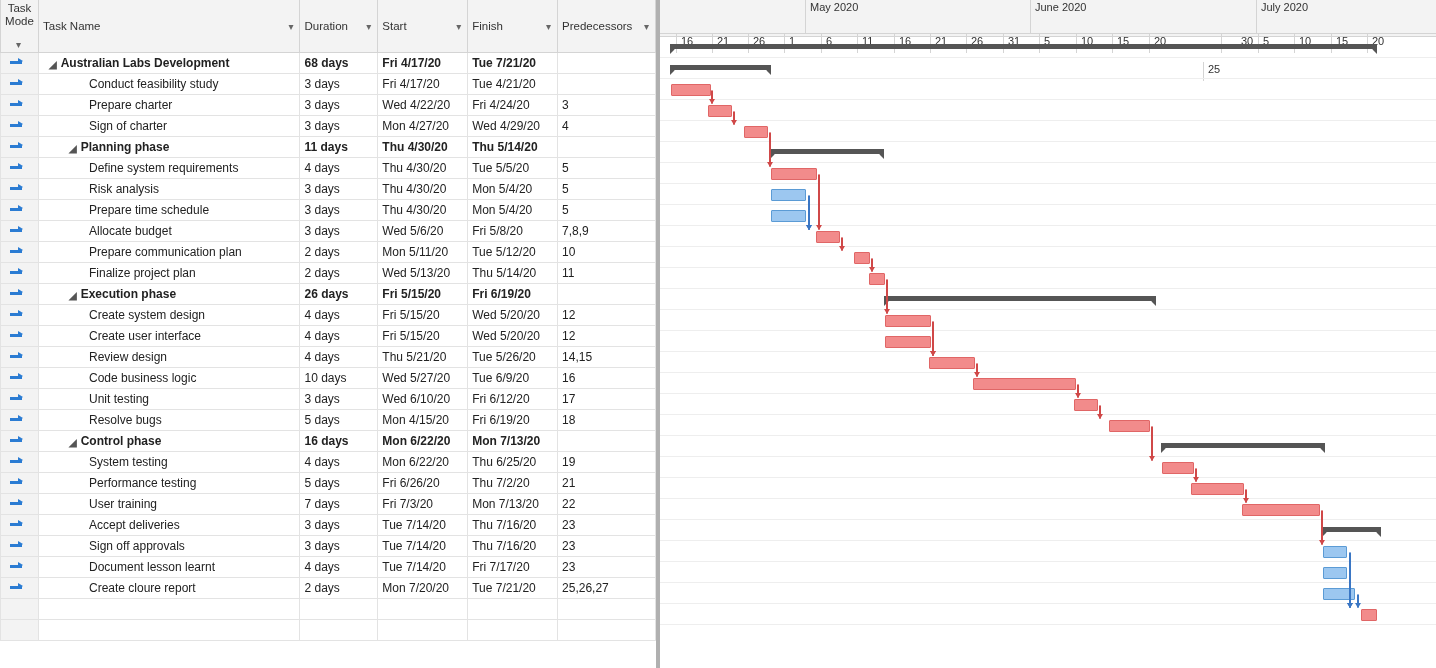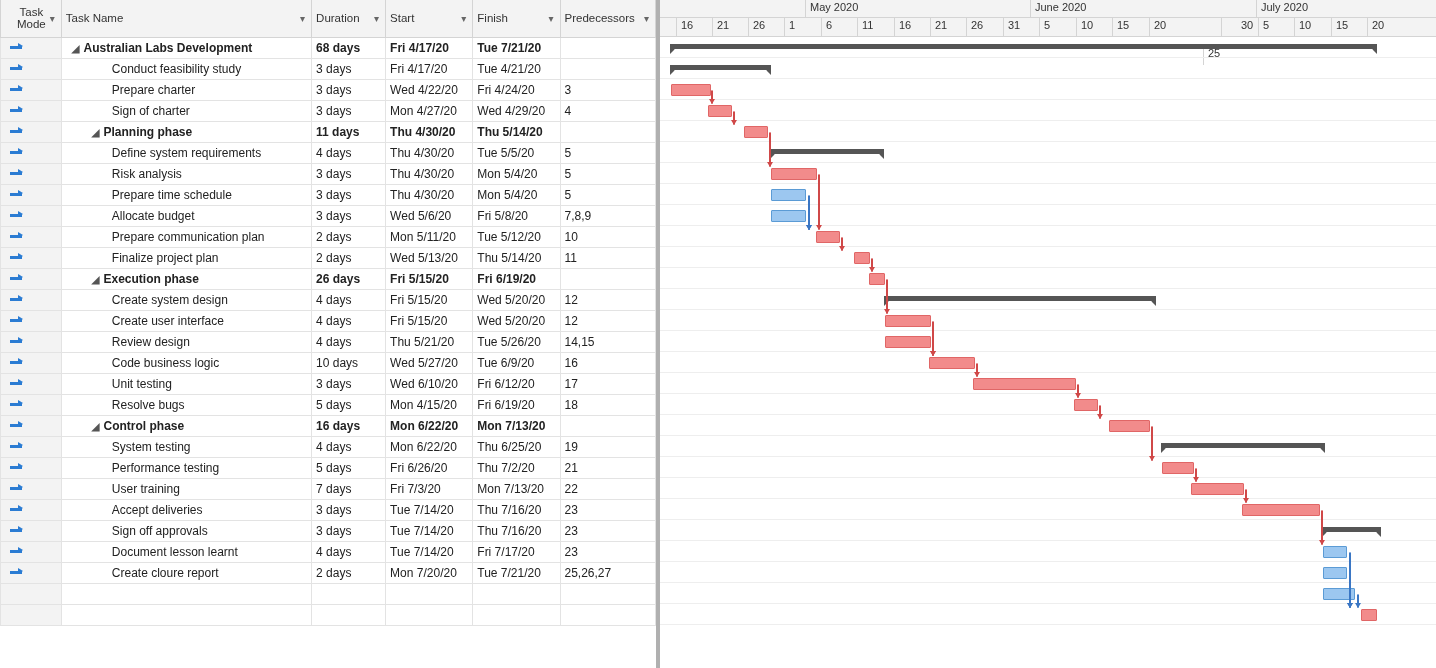--- a/index.html
+++ b/index.html
@@ -58,21 +58,21 @@
   thead th .arrow {
     color: #666;
     font-size: 10px;
     padding-right: 2px;
   }
   thead th.mode {
     width: 38px;
     text-align: center;
     line-height: 1.1;
   }
-  thead th.mode .th-inner { flex-direction: row; justify-content: center; gap:4px;margin-left:12px; }
+  thead th.mode .th-inner { flex-direction: column; justify-content: center; gap:12px; }
 
   tbody td {
     border: 1px solid #e3e3e3;
     height: 21px;
     padding: 0 4px;
     white-space: nowrap;
     overflow: hidden;
     text-overflow: ellipsis;
     font-size: 12px;
   }
@@ -128,21 +128,21 @@
 
   
   .timeline-header {
     height: 37px;
     border-bottom: 1px solid #d4d4d4;
     background: #f3f3f3;
     position: relative;
     font-size: 11px;
   }
   .timeline-header .month-row {
-    height: 18px;
+    height: 34px;
     border-bottom: 1px solid #d4d4d4;
     position: relative;
   }
   .timeline-header .day-row {
     height: 19px;
     position: relative;
   }
   .timeline-header .tick {
     position: absolute;
     top: 0;

